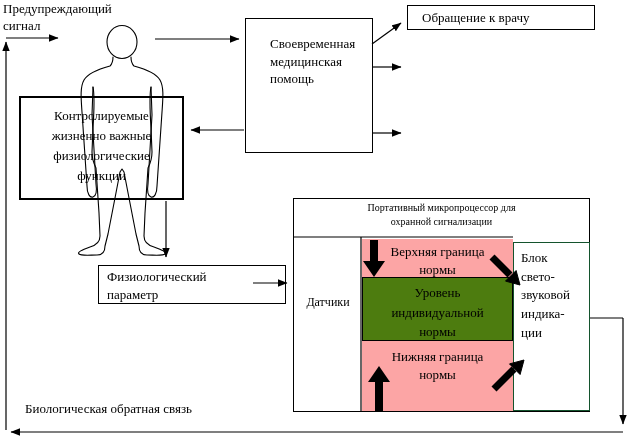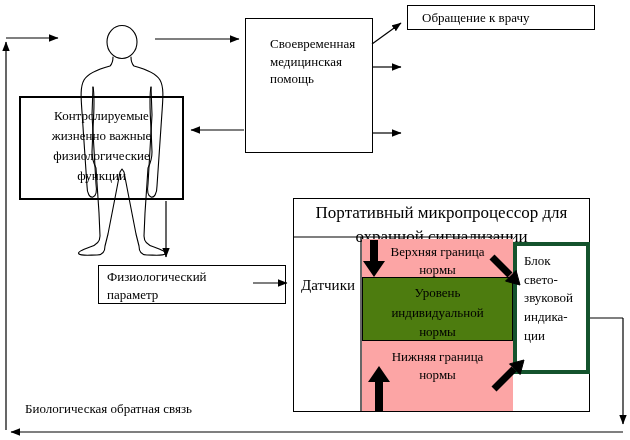--- a/index.html
+++ b/index.html
@@ -20,33 +20,35 @@
   svg.overlay { position:absolute; left:0; top:0; z-index:5; pointer-events:none; }
 
   #warning     { left:3px;  top:1px;   width:150px; }
   #controlled  { left:19px; top:96px;  width:165px; height:104px; border-width:2px; padding-top:8px; line-height:1.55; }
   #care        { left:245px; top:18px; width:128px; height:135px; padding:16px 4px 0 24px; }
   #doctor      { left:407px; top:5px;  width:188px; height:25px;  padding:3px 0 0 14px; }
   #medication  { left:407px; top:41px; width:189px; height:47px;  padding:4px 0 0 20px; line-height:1.45; }
   #reduce      { left:407px; top:97px; width:189px; height:73px;  padding-top:5px; line-height:1.45; }
   #physio      { left:98px; top:265px; width:188px; height:39px;  padding:2px 0 0 8px; line-height:1.4; }
   #micro       { left:293px; top:198px; width:297px; height:214px; padding:0; }
-  #micro-title { position:absolute; left:0; top:2px; width:100%; font-size:17px; line-height:1.4; white-space:pre-line; }
-  #sensors     { position:absolute; left:0; top:76px; width:68px; font-size:15px; white-space:pre-line; }
+  #micro-title { position:absolute; left:0; top:2px; width:100%; font-size:10px; line-height:1.4; white-space:pre-line; }
+  #sensors     { position:absolute; left:0; top:95px; width:68px; font-size:12px; white-space:pre-line; }
   #upper       { position:absolute; left:68px;  top:40px;  width:151px; height:38px; font-size:13px; line-height:1.35; white-space:pre-line; padding-top:4px; box-sizing:border-box; }
   #individual  { position:absolute; left:68px;  top:78px;  width:151px; height:64px; border:1px solid #000; box-sizing:border-box; font-size:13px; line-height:1.5; white-space:pre-line; padding-top:5px; background:#4d7c0f; }
   #lower       { position:absolute; left:68px;  top:142px; width:151px; height:70px; font-size:13px; line-height:1.35; white-space:pre-line; padding-top:7px; box-sizing:border-box; }
-  #indication  { position:absolute; left:219px; top:43px;  width:77px;  height:132px; border:4px solid #14532d; box-sizing:border-box; font-size:13px; line-height:1.44; white-space:pre-line; padding:6px 2px 0 7px; background:#fff; }
+  #indication  { position:absolute; left:219px; top:43px;  width:77px;  height:169px; border:1px solid #14532d; box-sizing:border-box; font-size:13px; line-height:1.44; white-space:pre-line; padding:6px 2px 0 7px; background:#fff; }
   #biofeedback { left:25px; top:401px; }
 </style>
 </head>
 <body>
 
 <div class="stage">
 
+  <div id="warning" class="nob">Предупреждающий
+сигнал</div>
 
   <div id="controlled" class="box ctr">Контролируемые
 жизненно важные
 физиологические
 функции</div>
 
   <div id="care" class="box">Своевременная
 медицинская
 помощь</div>
 

